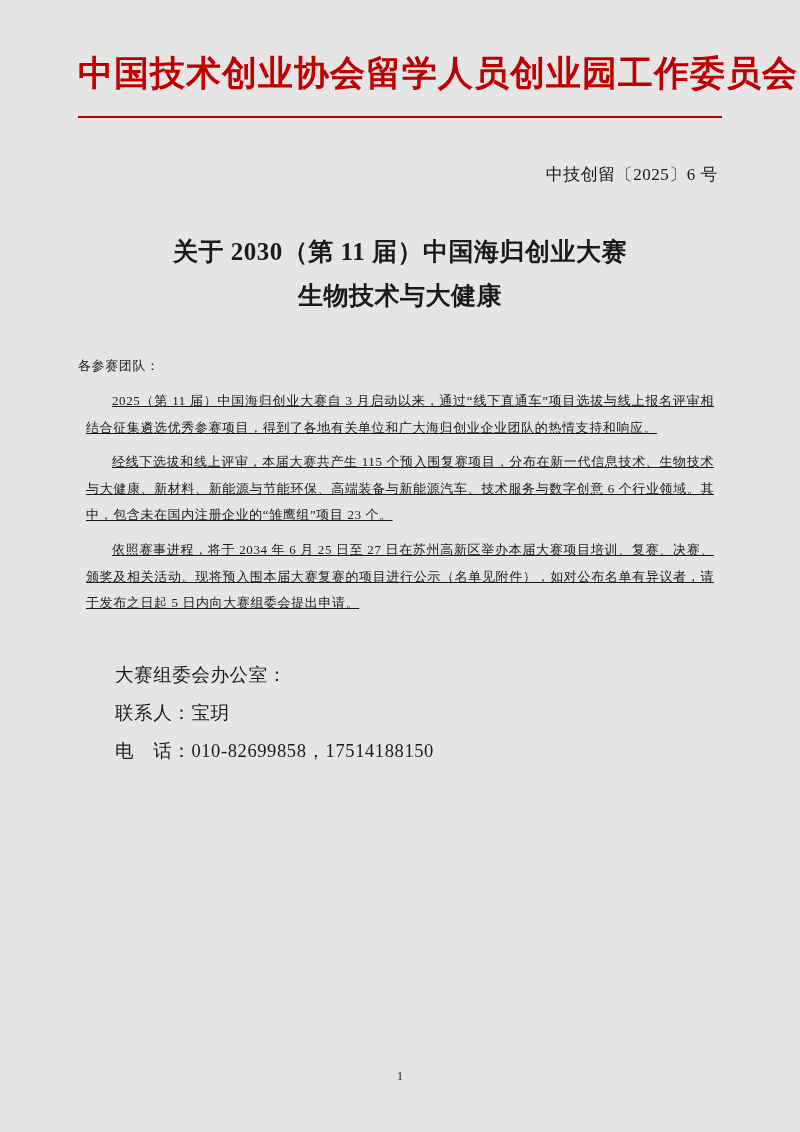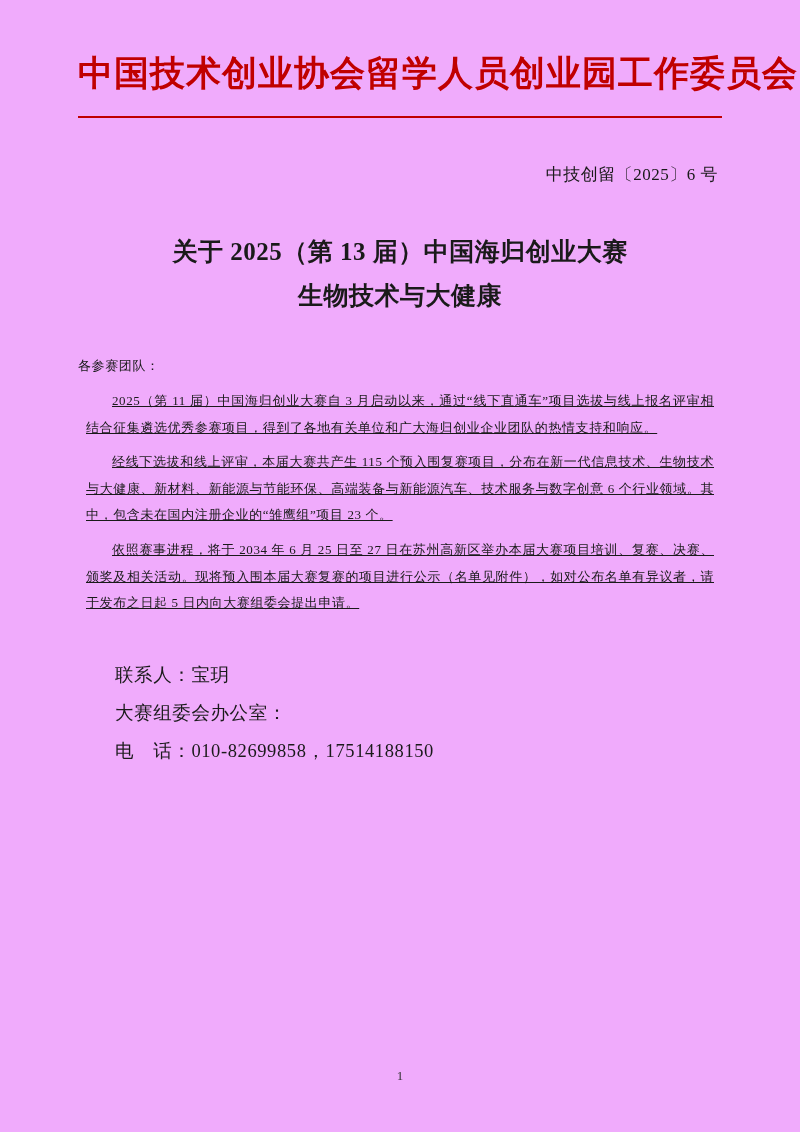--- a/index.html
+++ b/index.html
@@ -5,21 +5,21 @@
   html, body {
     margin: 0;
     padding: 0;
     background: #ffffff;
   }
   .page {
     position: relative;
     width: 800px;
     height: 1132px;
     margin: 0 auto;
-    background: #f0abfc;
+    background: #e5e5e5;
     font-family: "Liberation Serif", "DejaVu Serif", serif;
     color: #1a1a1a;
     overflow: hidden;
   }
   .doc-inner {
     position: absolute;
     left: 78px;
     top: 0;
     width: 644px;
     height: 1132px;
@@ -108,33 +108,33 @@
 
 <div class="page">
   <div class="doc-inner">
 
     <div class="masthead">中国技术创业协会留学人员创业园工作委员会</div>
     <div class="masthead-rule"></div>
 
     <div class="doc-number">中技创留〔2025〕6 号</div>
 
     <div class="title-block">
-      <span class="title-line">关于 2025（第 13 届）中国海归创业大赛</span>
+      <span class="title-line">关于 2030（第 11 届）中国海归创业大赛</span>
       <span class="title-line">生物技术与大健康</span>
     </div>
 
     <div class="body-block">
       <p class="salutation">各参赛团队：</p>
       <p class="para">2025（第 11 届）中国海归创业大赛自 3 月启动以来，通过“线下直通车”项目选拔与线上报名评审相结合征集遴选优秀参赛项目，得到了各地有关单位和广大海归创业企业团队的热情支持和响应。</p>
       <p class="para">经线下选拔和线上评审，本届大赛共产生 115 个预入围复赛项目，分布在新一代信息技术、生物技术与大健康、新材料、新能源与节能环保、高端装备与新能源汽车、技术服务与数字创意 6 个行业领域。其中，包含未在国内注册企业的“雏鹰组”项目 23 个。</p>
       <p class="para">依照赛事进程，将于 2034 年 6 月 25 日至 27 日在苏州高新区举办本届大赛项目培训、复赛、决赛、颁奖及相关活动。现将预入围本届大赛复赛的项目进行公示（名单见附件），如对公布名单有异议者，请于发布之日起 5 日内向大赛组委会提出申请。</p>
     </div>
 
     <div class="contact-block">
+      <p class="contact-line">大赛组委会办公室：</p>
       <p class="contact-line">联系人：宝玥</p>
-      <p class="contact-line">大赛组委会办公室：</p>
       <p class="contact-line">电　话：010-82699858，17514188150</p>
     </div>
 
   </div>
 
   <div class="page-number">1</div>
 </div>
 
 </body></html>

